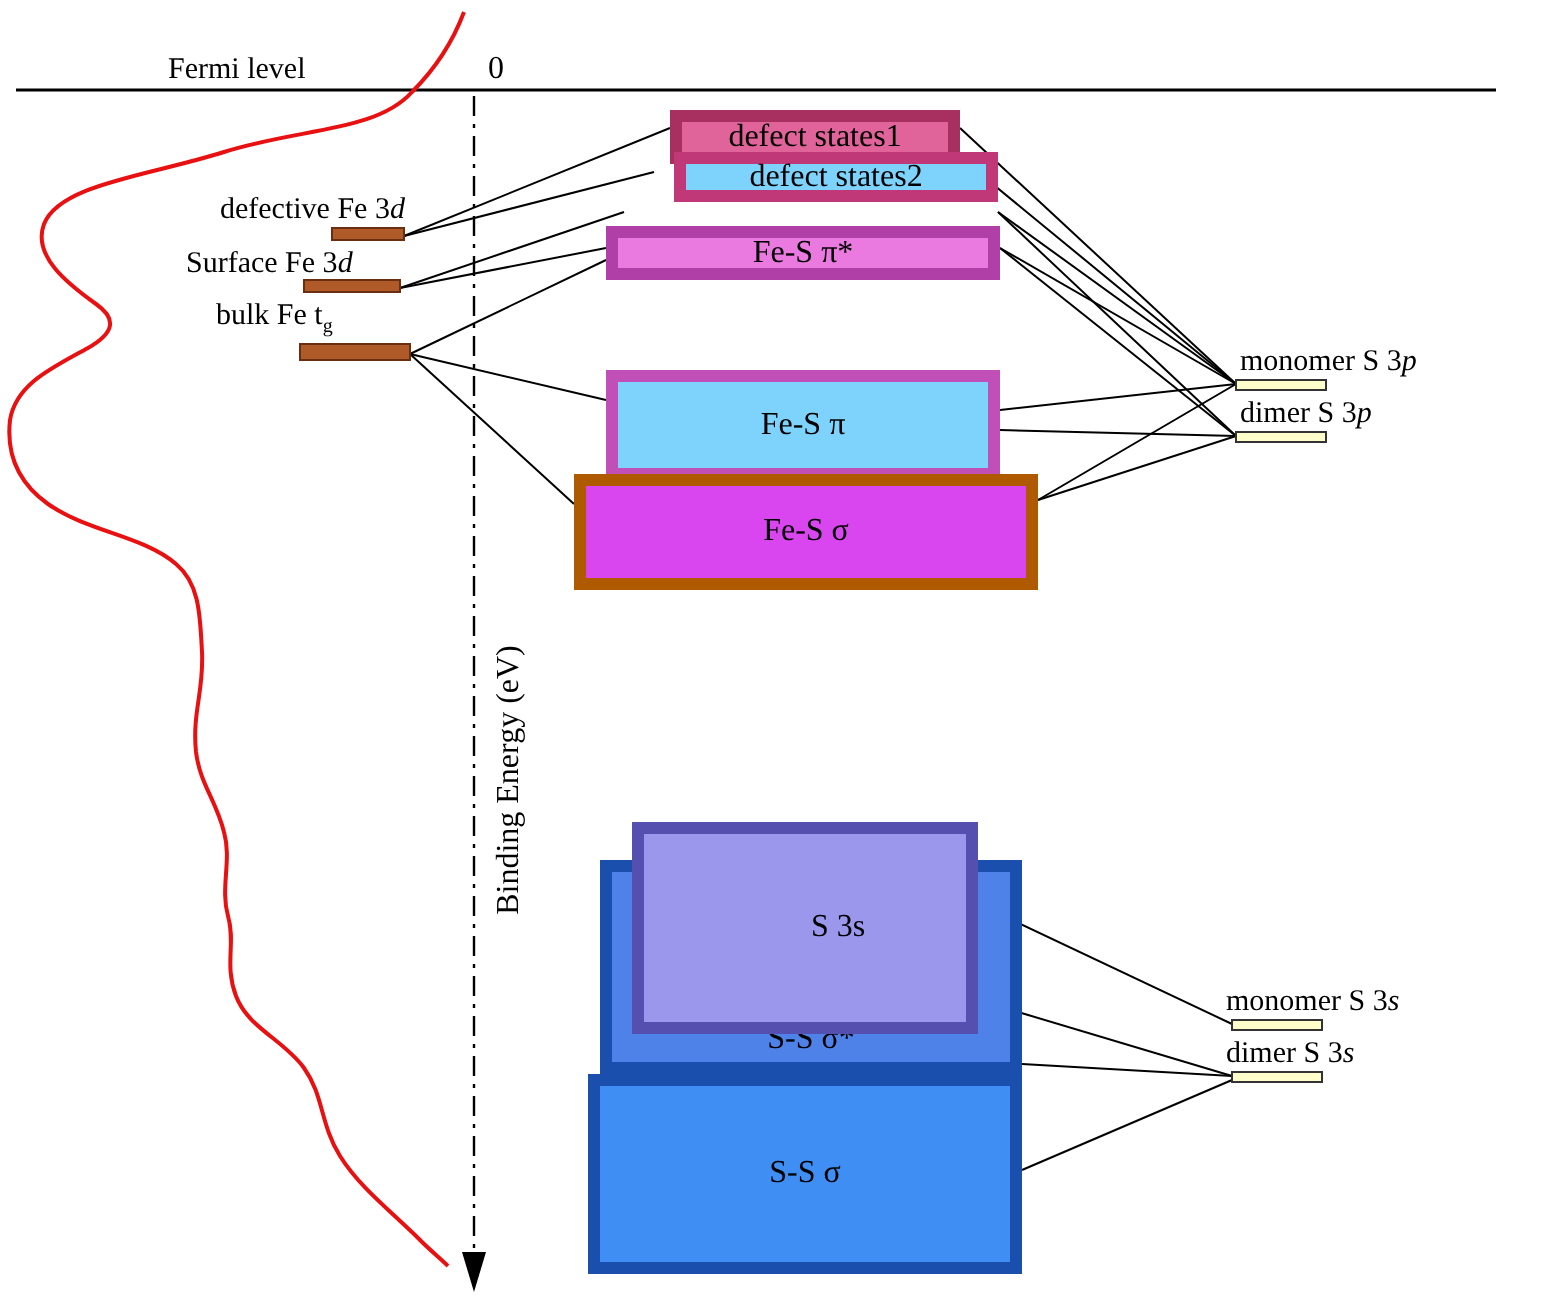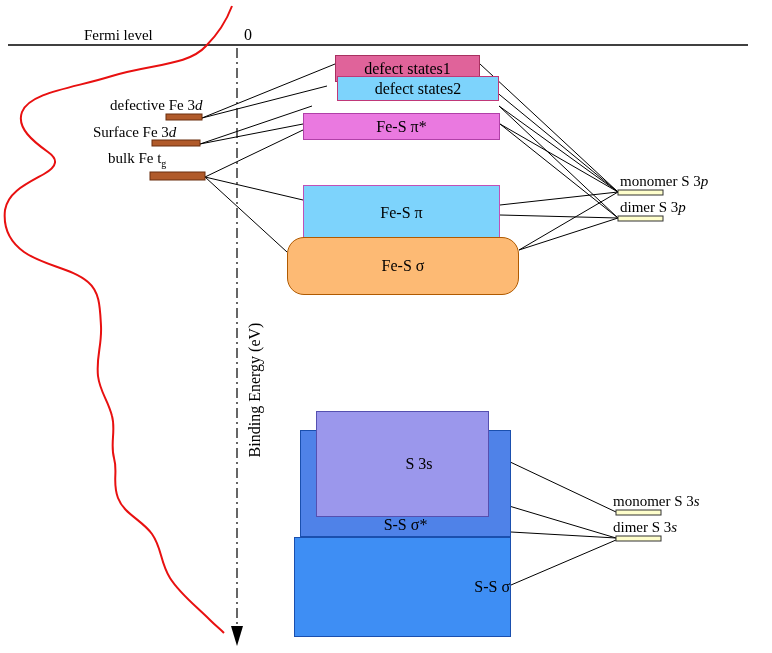--- a/index.html
+++ b/index.html
@@ -5,21 +5,21 @@
   html,body{margin:0;padding:0;background:#ffffff;}
   #stage{
     position:relative;width:772px;height:653px;background:#ffffff;overflow:hidden;
     font-family:"Liberation Serif", serif;color:#000;
   }
   svg{position:absolute;left:0;top:0;}
   .lbl{position:absolute;white-space:nowrap;font-size:15px;line-height:1.1;}
   .lbl i{font-style:italic;}
   .lbl sub{font-size:10px;}
   .box{
-    position:absolute;border:1px solid #f9a8d4;box-sizing:border-box;
+    position:absolute;border:6px solid #f9a8d4;box-sizing:border-box;
     display:flex;align-items:center;justify-content:center;
     font-size:16px;white-space:nowrap;
   }
   .box.align-bottom{align-items:flex-end;padding-bottom:2px;}
 
   
   .b-defect1{left:335px;top:55px;width:145px;height:27px;border-color:#a83060;z-index:1;}
   .b-defect2{left:327px;top:76px;width:162px;height:25px;border-color:#c03878;z-index:2;}
   .b-surface{left:312px;top:96px;width:187px;height:23px;border-color:#8a4068;z-index:3;}
   .b-pistar {left:303px;top:113px;width:197px;height:27px;border-color:#b040a8;z-index:4;}
@@ -119,30 +119,30 @@
   </div>
   <div class="box b-defect2" style="background-color: #7dd3fc; margin-left: 10px;">
     <span>defect states2</span>
   </div>
   <div class="box b-pistar" style="background-color: rgb(234, 121, 224);">
     <span>Fe-S π*</span>
   </div>
   <div class="box b-pi" style="background-color: #7dd3fc;">
     <span>Fe-S π</span>
   </div>
-  <div class="box b-sigma" style="background-color: #fdba74; border-radius: 17px;">
+  <div class="box b-sigma" style="background-color: #d946ef;">
     <span>Fe-S σ</span>
   </div>
   <div class="box b-sstar align-bottom" style="background-color: rgb(79, 130, 232);">
     <span>S-S σ*</span>
   </div>
   <div class="box b-s3s" style="background-color: rgb(155, 151, 236); padding-left: 33px;">
     <span>S 3s</span>
   </div>
-  <div class="box b-ssig" style="background-color: rgb(62, 142, 244); justify-content: flex-end;">
+  <div class="box b-ssig" style="background-color: rgb(62, 142, 244);">
     <span>S-S σ</span>
   </div>
 
   <div class="lbl fermi-label">
     <span>Fermi level</span>
   </div>
   <div class="lbl zero-label">
     <span>0</span>
   </div>
   <div class="lbl yaxis-label">

